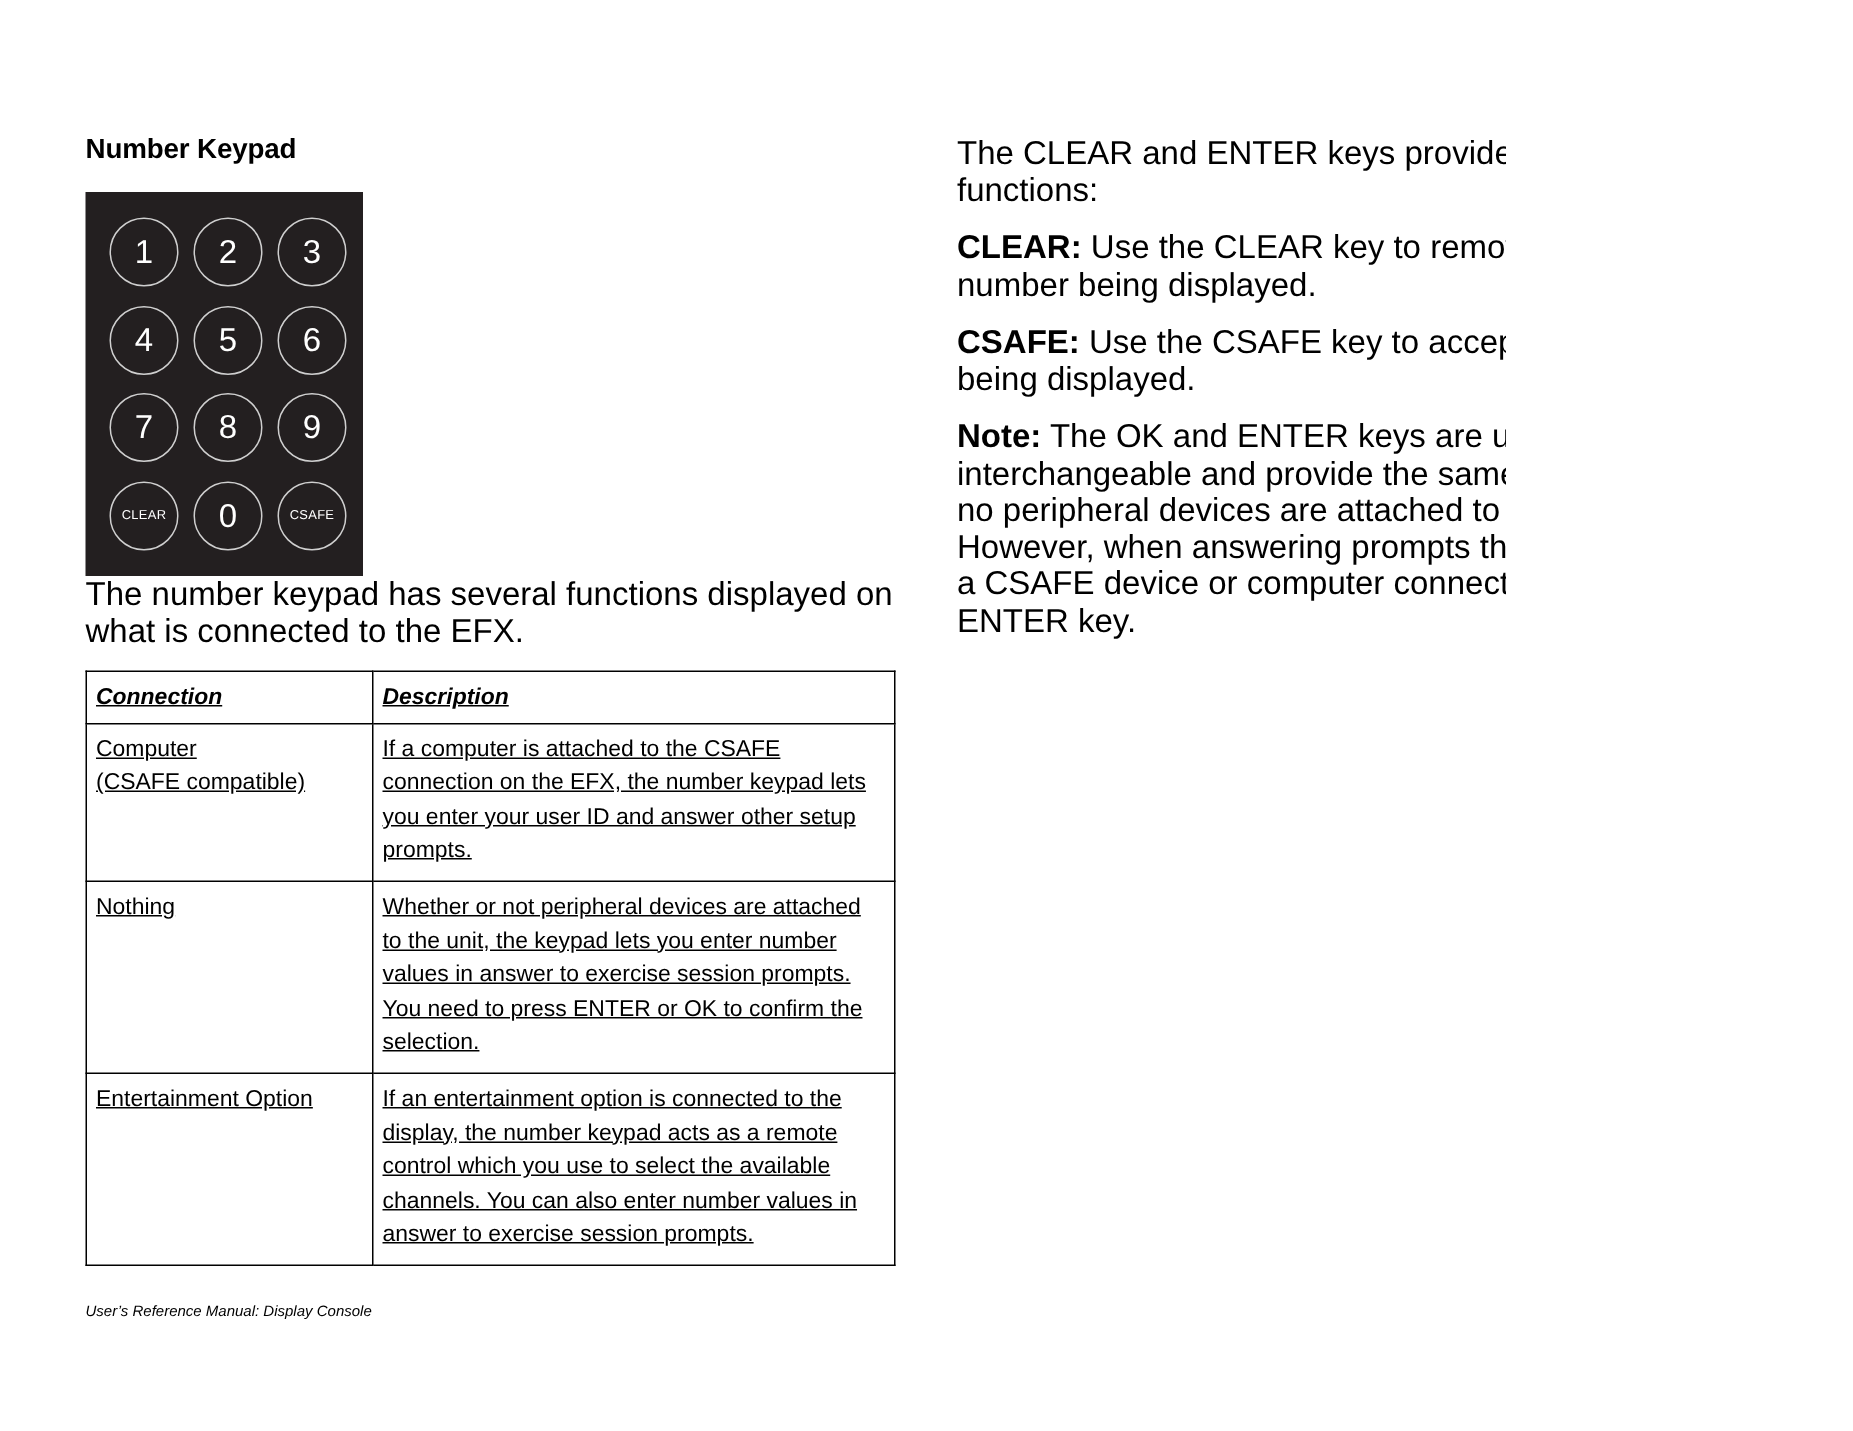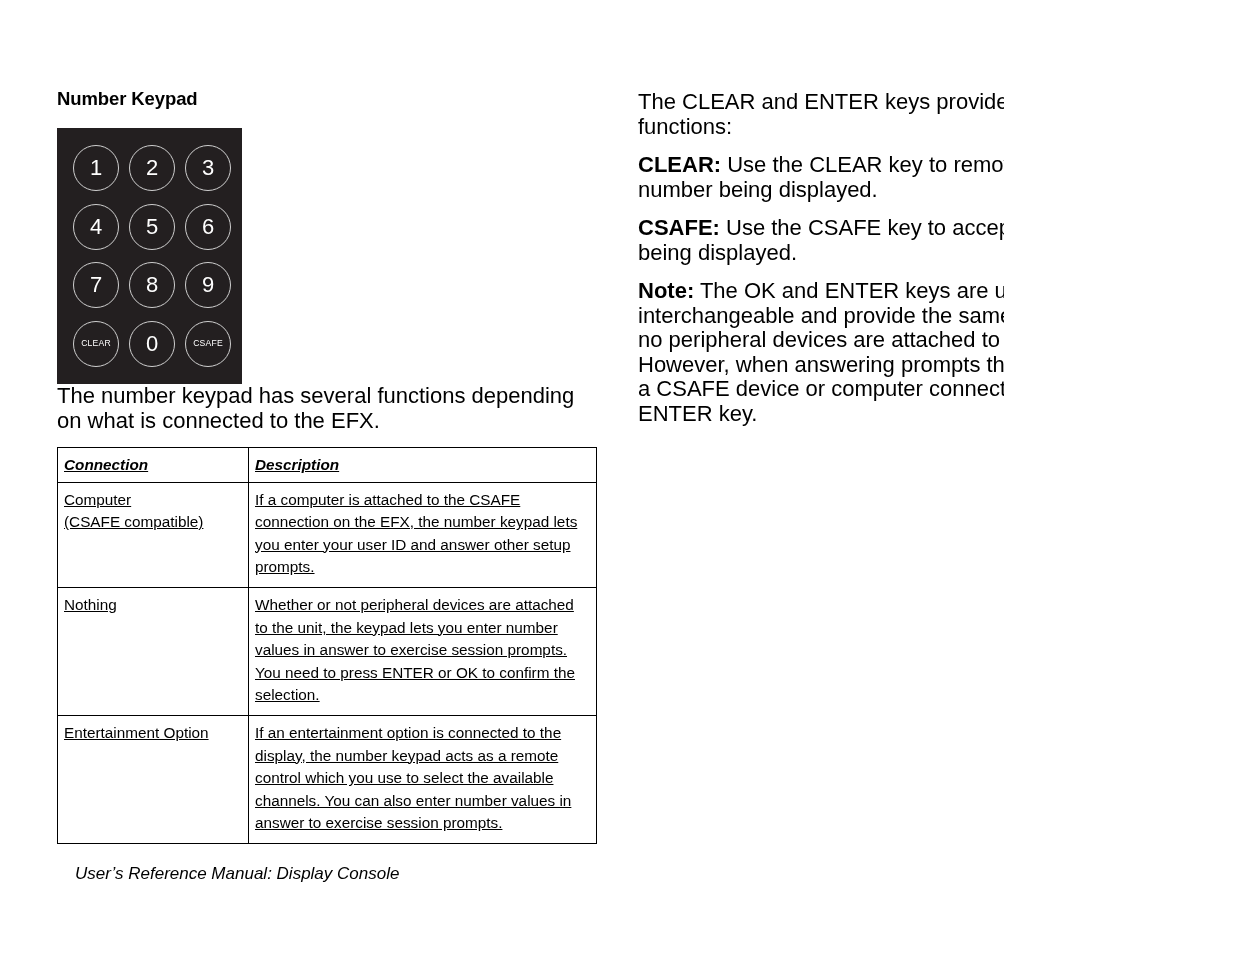--- a/index.html
+++ b/index.html
@@ -128,23 +128,22 @@
   .footer {
     position: absolute;
     left: 57px;
     top: 864px;
     width: 1124px;
     display: flex;
     justify-content: space-between;
     align-items: baseline;
   }
   .footer-title {
-    font-size: 17px;
+    font-size: 10px;
     font-style: italic;
-    margin-left: 18px;
   }
   .footer-page {
     font-size: 15.6px;
     font-weight: bold;
   }
 </style>
 </head>
 <body>
 
 <div class="page">
@@ -164,21 +163,21 @@
         <div class="key num">7</div>
         <div class="key num">8</div>
         <div class="key num">9</div>
         <div class="key word">CLEAR</div>
         <div class="key num">0</div>
         <div class="key word">CSAFE</div>
       </div>
     </div>
 
 
-    <p class="body-text">The number keypad has several functions depending on what is connected to the EFX.</p>
+    <p class="body-text">The number keypad has several functions displayed on what is connected to the EFX.</p>
 
     <table class="conn-table">
       <colgroup>
           <col class="c1">
           <col class="c2">
         </colgroup>
       <thead>
         <tr>
           <th>Connection</th>
           <th>Description</th>

